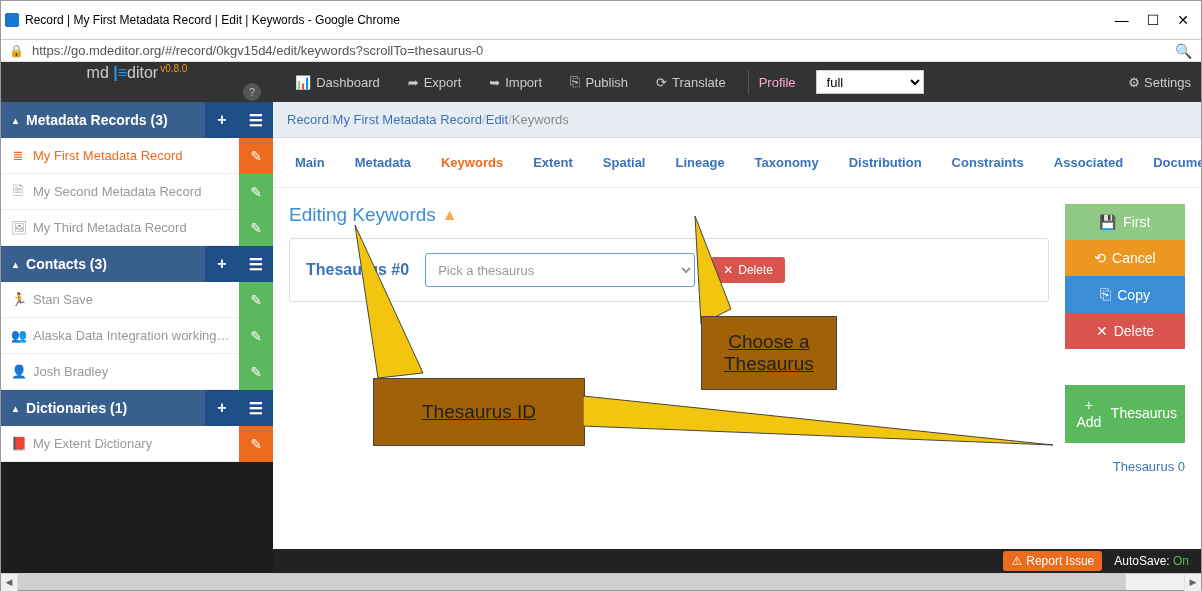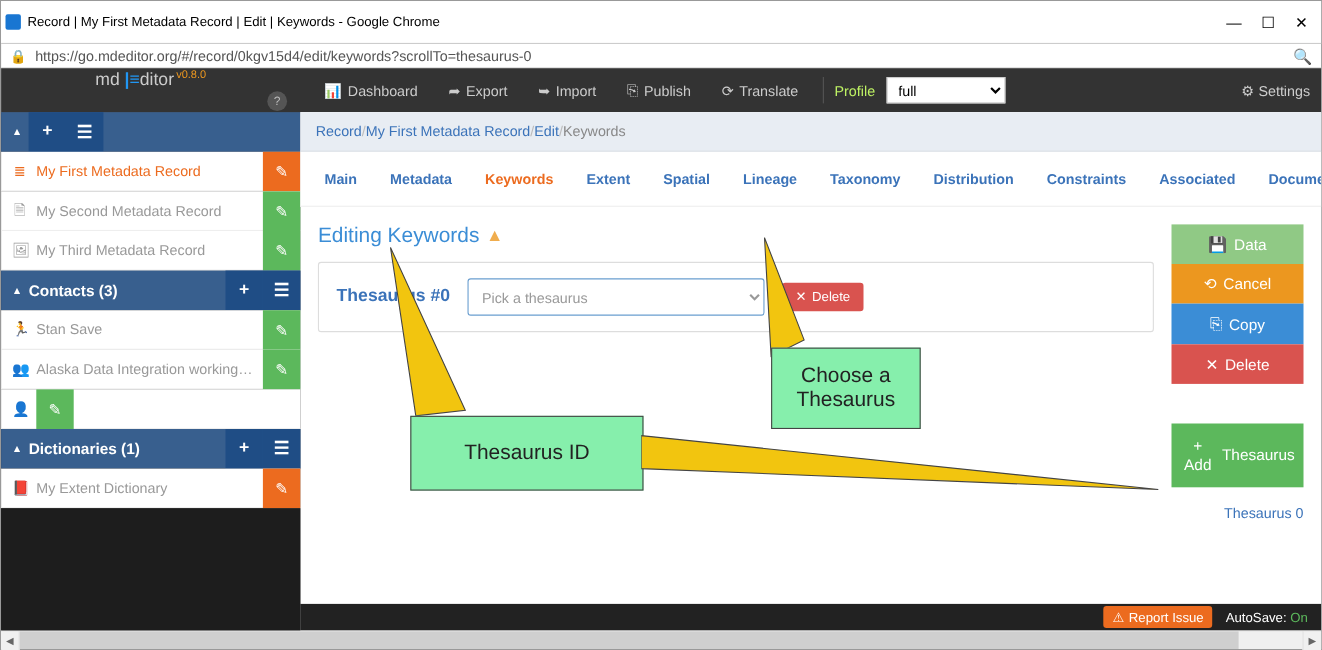--- a/index.html
+++ b/index.html
@@ -24,21 +24,21 @@
 .brand { width: 272px; display: flex; align-items: center; padding: 0 12px; flex-direction: column; }
 .brand .logo { font-size: 16px; color: #eaeaea; }
 .brand .logo .md { color: #ccc; }
 .brand .logo .ee { color: #2196f3; font-weight: bold; }
 .brand .ver { font-size: 10px; color: #ec971f; margin-left: 2px; vertical-align: super; }
 .brand .q { margin-left: auto; width: 18px; height: 18px; border-radius: 50%; background: #555; color: #bbb; font-size: 11px; display: flex; align-items: center; justify-content: center; }
 
 .topnav { flex: 1; display: flex; align-items: center; padding: 0 10px; gap: 4px; }
 .topnav .navbtn { color: #ccc; padding: 8px 12px; font-size: 13px; display: flex; align-items: center; gap: 5px; cursor: pointer; }
 .topnav .sep { width: 1px; height: 24px; background: #555; margin: 0 6px; }
-.topnav .profile-lbl { color: #bef264; font-size: 13px; margin-right: 6px; }
+.topnav .profile-lbl { color: #f9a8d4; font-size: 13px; margin-right: 16px; }
 .topnav select.profile { background: #fff; border: 1px solid #ccc; padding: 3px 6px; font-size: 13px; width: 108px; height: 24px; }
 .topnav .spacer { flex: 1; }
 .topnav .settings { color: #ccc; font-size: 13px; display: flex; align-items: center; gap: 4px; cursor: pointer; }
 
 .body { flex: 1; display: flex; background: #fff; min-height: 0; }
 
 .sidebar { width: 272px; background: #1d1d1d; color: #ccc; display: flex; flex-direction: column; }
 .sb-grp { background: #385f8e; color: #fff; display: flex; align-items: center; height: 36px; padding-left: 12px; font-size: 14px; font-weight: bold; }
 .sb-grp .chev { margin-right: 8px; font-size: 10px; }
 .sb-grp .label { flex: 1; }
@@ -92,21 +92,21 @@
 .footer .autosave .on { color: #5cb85c; }
 
 .hscroll { height: 17px; background: #f0f0f0; border-top: 1px solid #ccc; display: flex; align-items: center; }
 .hscroll .arr { width: 17px; height: 17px; display: flex; align-items: center; justify-content: center; font-size: 9px; color: #666; background: #f0f0f0; border-right: 1px solid #ddd; }
 .hscroll .arr.r { border-left: 1px solid #ddd; border-right: none; }
 .hscroll .track { flex: 1; background: #f0f0f0; position: relative; height: 100%; }
 .hscroll .thumb { position: absolute; left: 0; width: 95%; height: 100%; background: #cfcfcf; }
 
 
 .callout { position: absolute; z-index: 50; pointer-events: none; }
-.callout-box { background: #86efac; border: 1px solid #444; padding: 14px 22px; font-size: 19px; color: #222; }
+.callout-box { background: #a16207; border: 1px solid #444; padding: 14px 22px; font-size: 19px; color: #222; text-decoration: underline; }
 .callout svg { position: absolute; }
 </style>
 </head>
 <body>
 
 <div class="window">
 
   <div class="titlebar">
     <div class="favicon"></div>
     <div class="title">Record | My First Metadata Record | Edit | Keywords - Google Chrome</div>
@@ -164,20 +164,21 @@
             <span>Settings</span>
           </div>
       </div>
     </div>
 
     <div class="body">
 
       <div class="sidebar">
         <div class="sb-grp">
           <span class="chev">▴</span>
+          <span class="label">Metadata Records (3)</span>
           <span class="act">+</span>
           <span class="act">☰</span>
         </div>
         <div class="sb-item active">
           <span class="ic">≣</span>
           <span class="txt">My First Metadata Record</span>
           <span class="edit orange">✎</span>
         </div>
         <div class="sb-item">
           <span class="ic">🗎</span>
@@ -201,20 +202,21 @@
           <span class="txt">Stan Save</span>
           <span class="edit green">✎</span>
         </div>
         <div class="sb-item">
           <span class="ic">👥</span>
           <span class="txt">Alaska Data Integration working…</span>
           <span class="edit green">✎</span>
         </div>
         <div class="sb-item">
           <span class="ic">👤</span>
+          <span class="txt">Josh Bradley</span>
           <span class="edit green">✎</span>
         </div>
 
         <div class="sb-grp">
           <span class="chev">▴</span>
           <span class="label">Dictionaries (1)</span>
           <span class="act">+</span>
           <span class="act">☰</span>
         </div>
         <div class="sb-item">
@@ -266,21 +268,21 @@
               <button class="btn btn-danger">
                 <span>✕</span>
                 <span>Delete</span>
               </button>
             </div>
           </div>
 
           <div class="actions">
             <button class="actbtn save">
                 <span>💾</span>
-                <span>Data</span>
+                <span>First</span>
               </button>
             <button class="actbtn cancel">
                 <span>⟲</span>
                 <span>Cancel</span>
               </button>
             <button class="actbtn copy">
                 <span>⎘</span>
                 <span>Copy</span>
               </button>
             <button class="actbtn delete">

